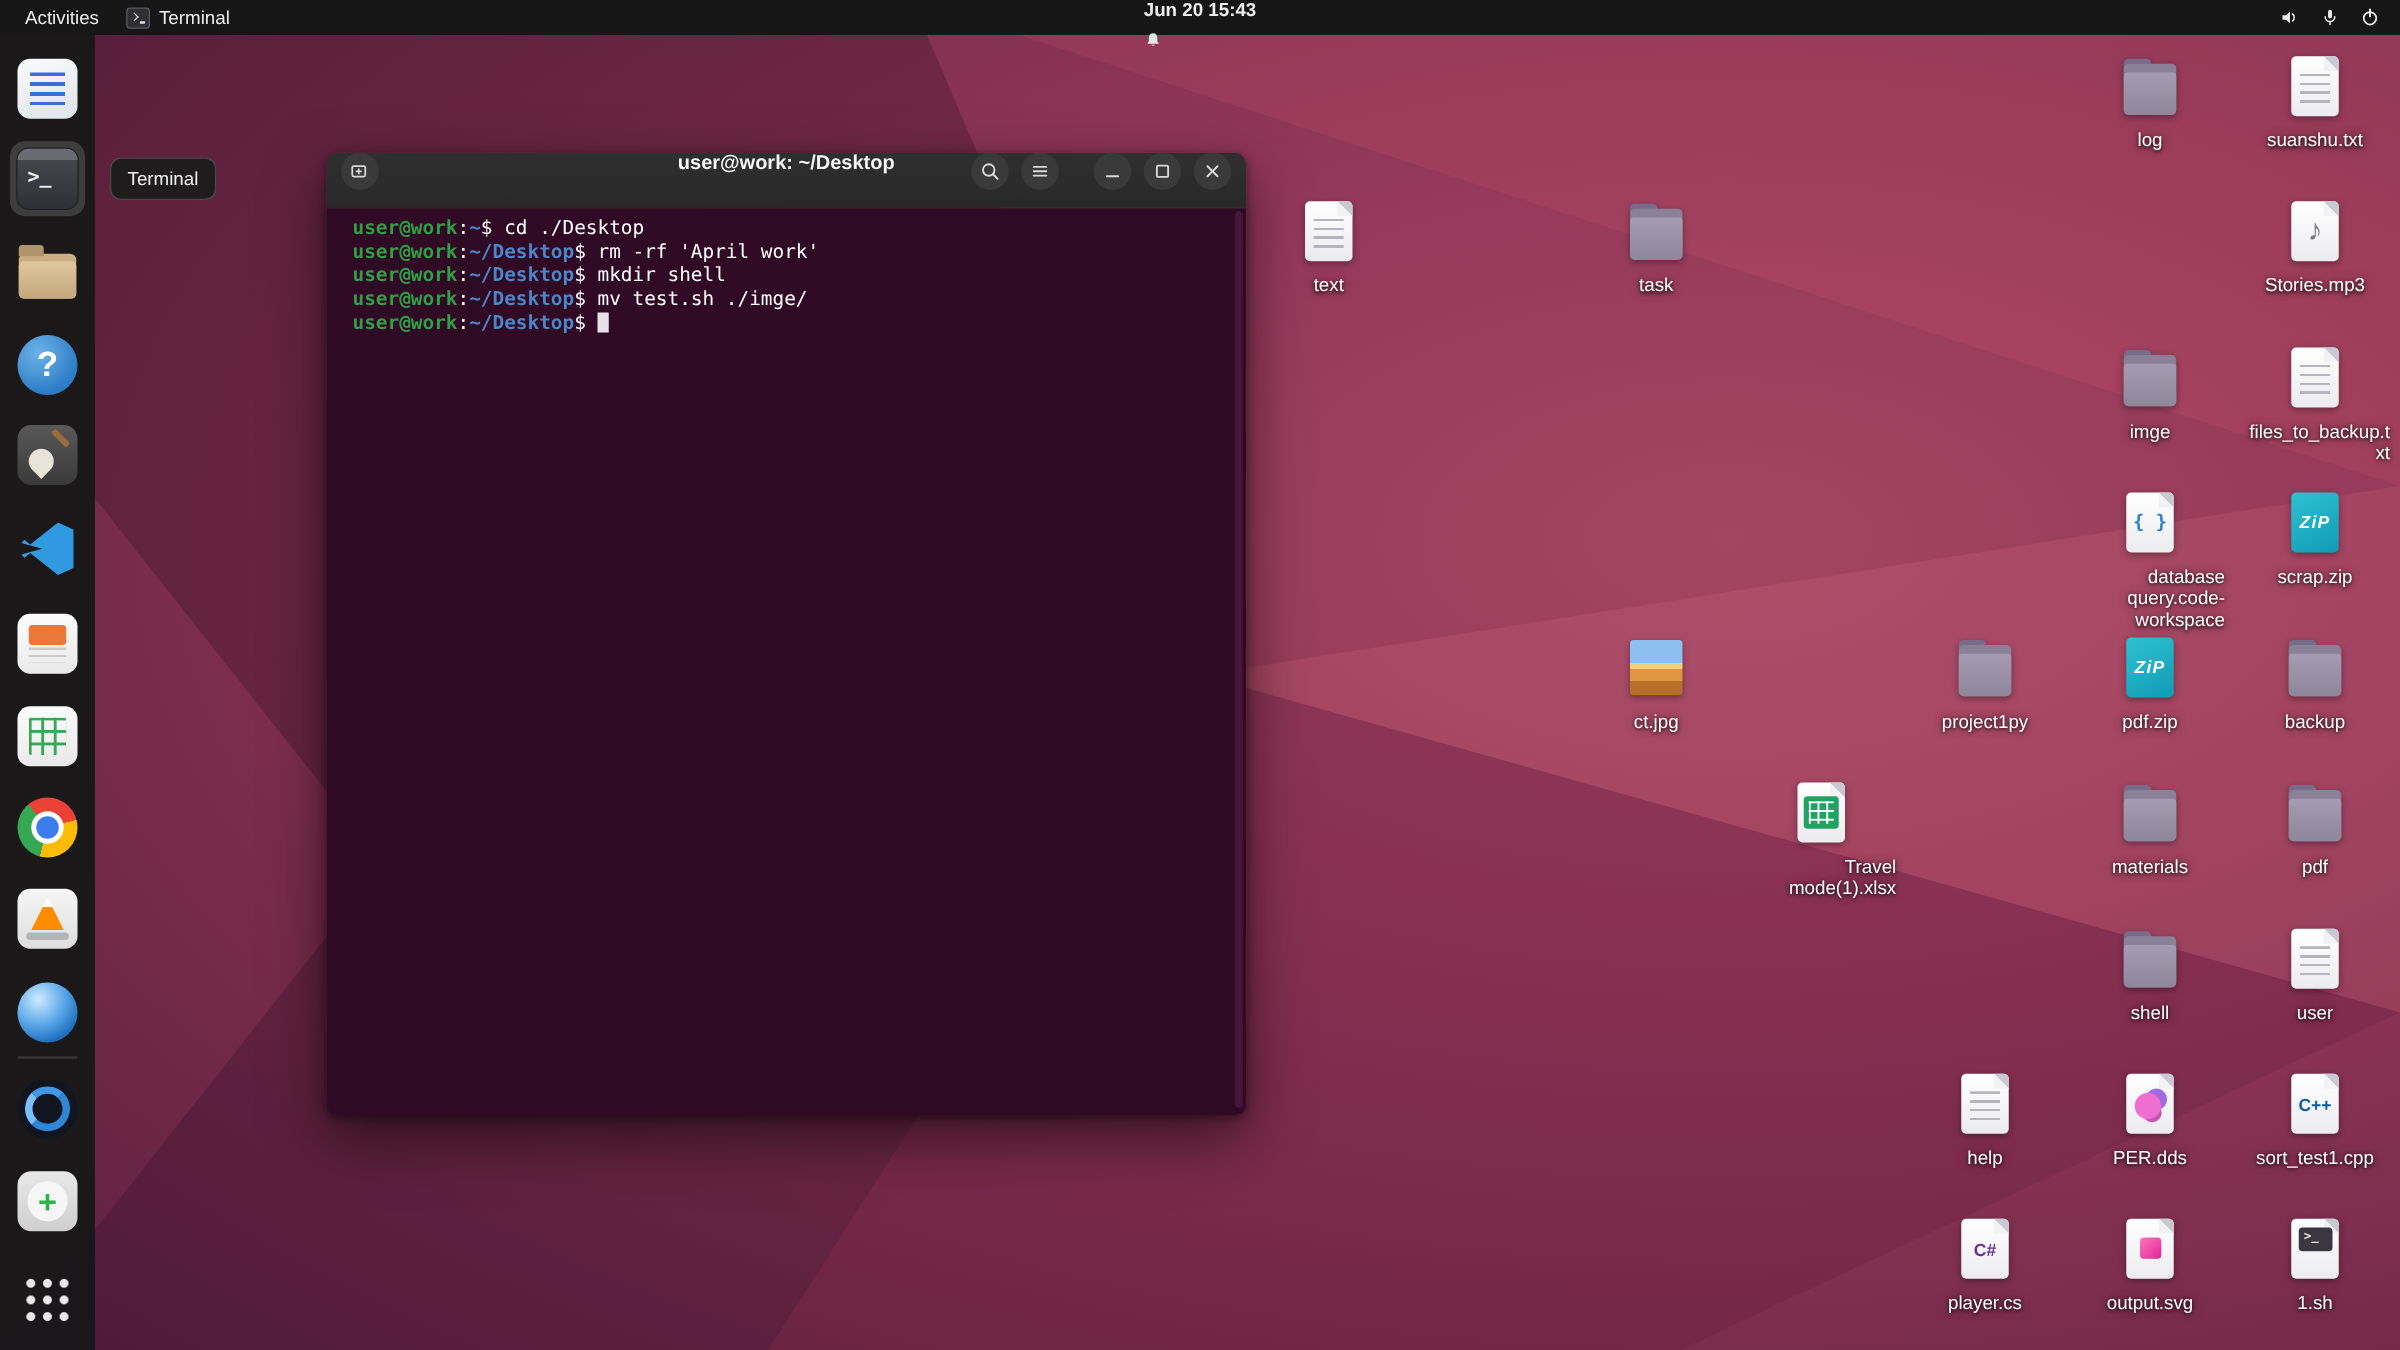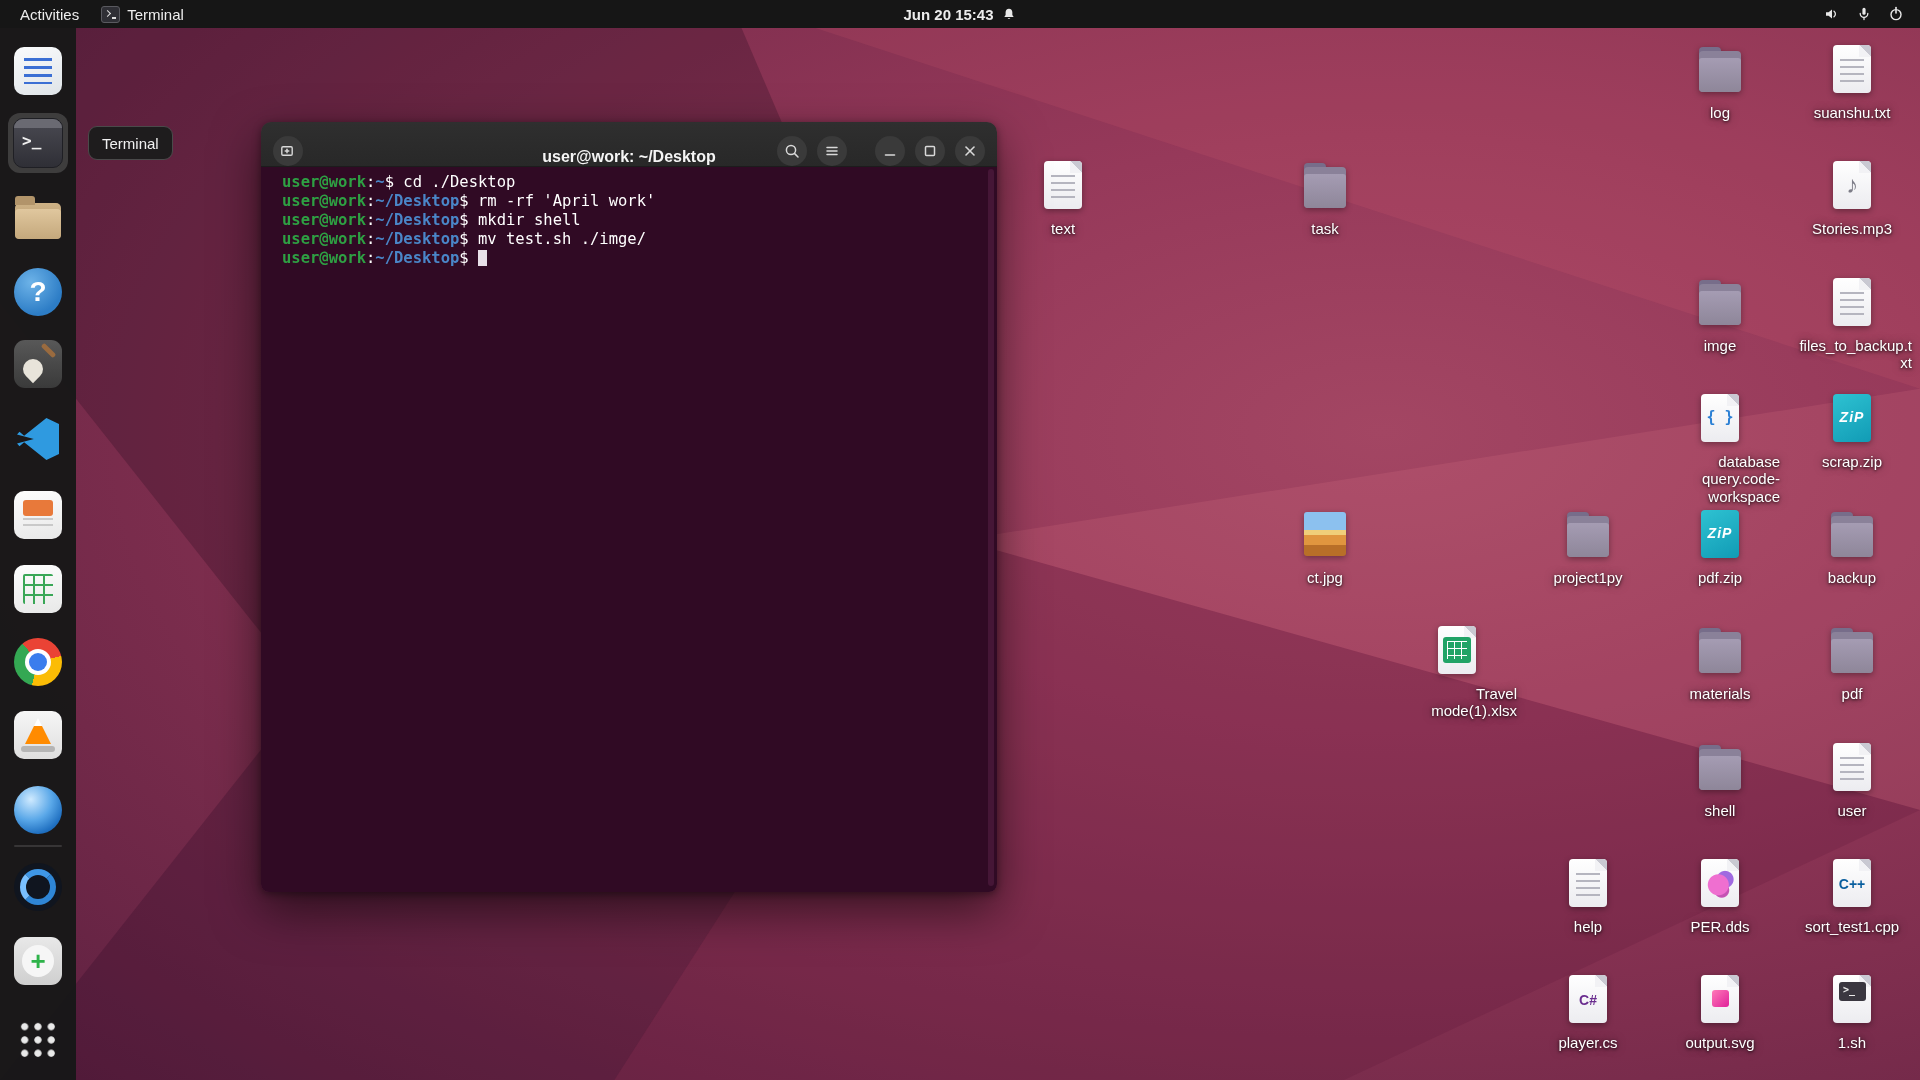--- a/index.html
+++ b/index.html
@@ -20,21 +20,21 @@
   #topbar{position:absolute;top:0;left:0;right:0;height:28px;background:#161616;color:#ededed;
     display:flex;align-items:center;z-index:50;font-size:15px;}
   .tb-left{display:flex;align-items:center;gap:14px;padding-left:12px;}
   .tb-activities{background:none;border:none;color:#ededed;font:inherit;padding:2px 8px;border-radius:6px;cursor:pointer;}
   .tb-app{display:flex;align-items:center;gap:7px;cursor:pointer;}
   .mini-term{width:17px;height:15px;background:#2f2f35;border:1px solid #5a5a60;border-radius:3px;position:relative;}
   .mini-term::after{content:'';position:absolute;left:3px;top:4px;width:4px;height:4px;
     border-right:1.5px solid #ddd;border-bottom:1.5px solid #ddd;transform:rotate(-45deg);}
   .mini-term::before{content:'';position:absolute;right:3px;bottom:3px;width:4px;height:1.5px;background:#ddd;}
   .tb-center{position:absolute;left:50%;top:0;height:28px;transform:translateX(-50%);
-    display:flex;align-items:center;gap:8px;font-weight:600;cursor:pointer;}
+    display:flex;gap:8px;font-weight:600;cursor:pointer;flex-direction:column;}
   .tb-right{margin-left:auto;display:flex;align-items:center;gap:16px;padding-right:16px;cursor:pointer;}
   .tb-right svg,.tb-center svg{display:block;}
 
   
   #dock{position:absolute;top:28px;left:0;bottom:0;width:76px;background:rgba(24,24,24,.97);z-index:40;}
   .dock-item{position:absolute;left:50%;transform:translateX(-50%);width:60px;height:60px;border-radius:12px;
     display:flex;align-items:center;justify-content:center;cursor:pointer;}
   .dock-item.active{background:rgba(255,255,255,.16);}
   .dock-sep{position:absolute;left:14px;right:14px;top:817px;height:2px;background:rgba(255,255,255,.13);border-radius:1px;}
   .di{width:48px;height:48px;position:relative;}
@@ -82,21 +82,21 @@
 
   
   #dock-tooltip{position:absolute;left:88px;top:126px;height:32px;padding:0 13px;display:flex;align-items:center;
     background:rgba(28,28,28,.97);border:1px solid #4a4a4a;border-radius:9px;color:#f0f0f0;font-size:15px;z-index:60;}
 
   
   #terminal-window{position:absolute;left:261px;top:122px;width:736px;height:770px;z-index:30;
     border-radius:10px 10px 8px 8px;overflow:hidden;display:flex;flex-direction:column;
     box-shadow:0 18px 48px rgba(0,0,0,.55),0 2px 8px rgba(0,0,0,.4);}
   .titlebar{flex:0 0 44px;height:44px;background:linear-gradient(#2f2f2f,#282828);border-bottom:1px solid #1c1c1c;
-    position:relative;display:flex;align-items:flex-end;}
+    position:relative;display:flex;align-items:flex-start;}
   .win-title{position:absolute;left:50%;transform:translateX(-50%);font-weight:bold;font-size:16px;color:#f5f5f5;white-space:nowrap;}
   .wbtn{width:30px;height:30px;border-radius:50%;background:#3a3a3a;border:none;padding:0;cursor:pointer;
     display:flex;align-items:center;justify-content:center;}
   .wbtn svg{display:block;}
   .tb-newtab{margin-left:12px;}
   .tb-actions{position:absolute;right:12px;display:flex;align-items:center;gap:10px;}
   .tb-actions .spacer{width:8px;}
   .term-body{flex:1;background:#300a24;padding:6px 14px 0 21px;position:relative;
     font-family:"DejaVu Sans Mono",monospace;font-size:15.5px;line-height:19px;color:#ffffff;cursor:text;}
   .tline{white-space:pre;}

